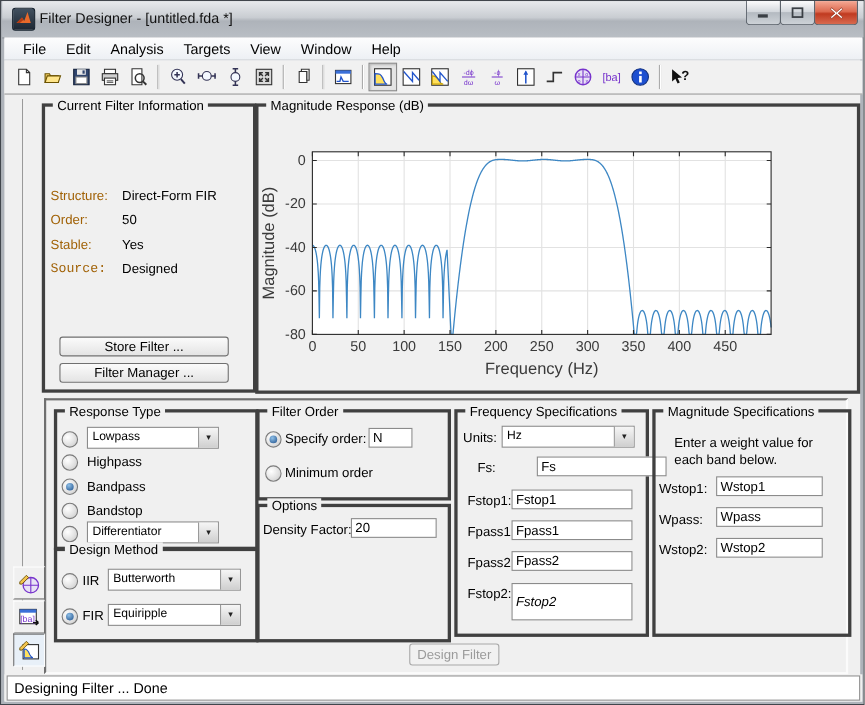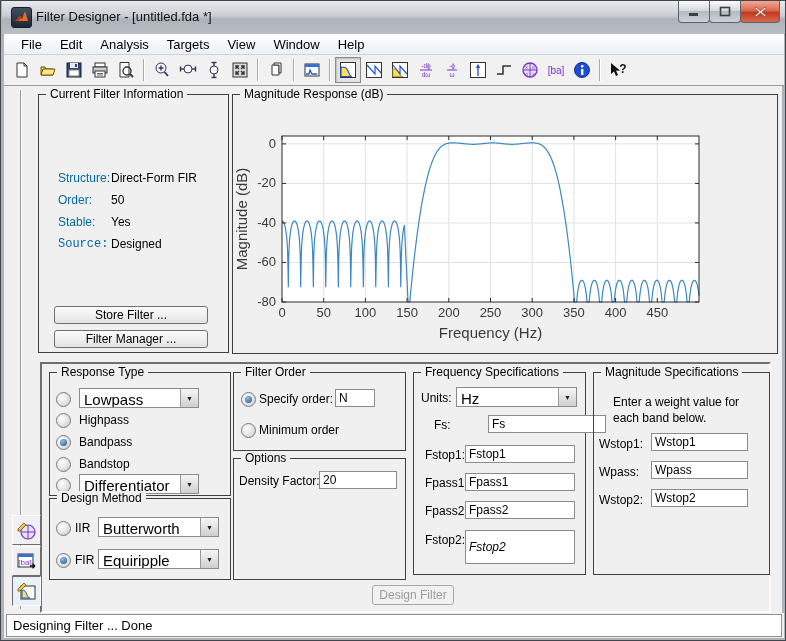--- a/index.html
+++ b/index.html
@@ -23,39 +23,39 @@
     background:linear-gradient(#fdfdfe,#edf0f4);border-bottom:1px solid #cdd2d8;
     display:flex;align-items:center;padding-left:8px;box-sizing:border-box;}
   .menu-item{font-size:13px;color:#000;padding:2px 9px;cursor:default;}
   
   .toolbar{position:absolute;left:3px;top:54px;width:780px;height:31px;background:#f1f1f1;
     border-bottom:1px solid #9c9c9c;display:flex;align-items:center;padding-left:5px;box-sizing:border-box;}
   .tbtn{width:24px;height:24px;display:flex;align-items:center;justify-content:center;border:1px solid transparent;}
   .tbtn.sel{border:1px solid #8a8a8a;background:#e4e4e4;box-shadow:inset 1px 1px 2px #bbb;}
   .tsep{width:1px;height:22px;background:#ababab;border-right:1px solid #fff;margin:0 4px;}
   
-  .gbox{position:absolute;border:1px solid #404040;}
+  .gbox{position:absolute;border:3px solid #404040;}
   .gtitle{position:absolute;top:-8px;left:7px;background:#f0f0f0;padding:0 4px;font-size:12px;color:#000;white-space:nowrap;}
   .sunken{position:absolute;border:2px solid;border-color:#6f6f6f #fbfbfb #fbfbfb #6f6f6f;background:#f0f0f0;}
   
   .pbtn{position:absolute;background:linear-gradient(#fbfbfb,#e4e4e4);border:1px solid #707070;
     border-radius:3px;font-size:12px;color:#000;display:flex;align-items:center;justify-content:center;
     font-family:"Liberation Sans",sans-serif;padding:0;}
   .pbtn.disabled{color:#9b9b9b;border-color:#a8a8a8;background:#f1f1f1;}
   .radio{position:absolute;width:13px;height:13px;border-radius:50%;border:1px solid #7b7b7b;
     background:radial-gradient(circle at 35% 35%,#fff,#e2e2e2 55%,#c6c6c6);}
   .radio.on::after{content:'';position:absolute;left:3px;top:3px;width:7px;height:7px;border-radius:50%;
     background:radial-gradient(circle at 38% 32%,#8fc0e8,#1e4f8a);}
   .tinput{position:absolute;background:#fff;border:1px solid #8b8b8b;font-size:12px;color:#000;
     padding:0 3px;font-family:"Liberation Sans",sans-serif;box-sizing:border-box;}
   .combo{position:absolute;display:flex;background:#fff;border:1px solid #8b8b8b;box-sizing:border-box;}
-  .combo .ctext{flex:1;font-size:15px;padding:2px 4px;overflow:hidden;white-space:nowrap;}
+  .combo .ctext{flex:1;font-size:11px;padding:2px 4px;overflow:hidden;white-space:nowrap;}
   .combo .cbtn{width:17px;background:linear-gradient(#f6f6f6,#cfcfcf);border-left:1px solid #9a9a9a;
     display:flex;align-items:center;justify-content:center;font-size:7px;color:#222;}
-  .blue{color:#0369a1;margin-left:12px;}
+  .blue{color:#a16207;}
   
   .sbtn{position:absolute;left:11px;width:27px;height:28px;background:#f0f0f0;
     border:1px solid;border-color:#fdfdfd #6e6e6e #6e6e6e #fdfdfd;
     display:flex;align-items:center;justify-content:center;}
   .sbtn.active{border-color:#6e6e6e #fdfdfd #fdfdfd #6e6e6e;background:#e8f0f8;}
   
   .statusbar{position:absolute;left:3px;top:612px;width:780px;height:25px;background:#f0f0f0;}
   .statusfield{position:absolute;left:2px;top:1px;width:774px;height:21px;background:#fff;
     border:1px solid #909090;}
   .statustext{position:absolute;left:6px;top:3px;font-size:13px;color:#000;}

